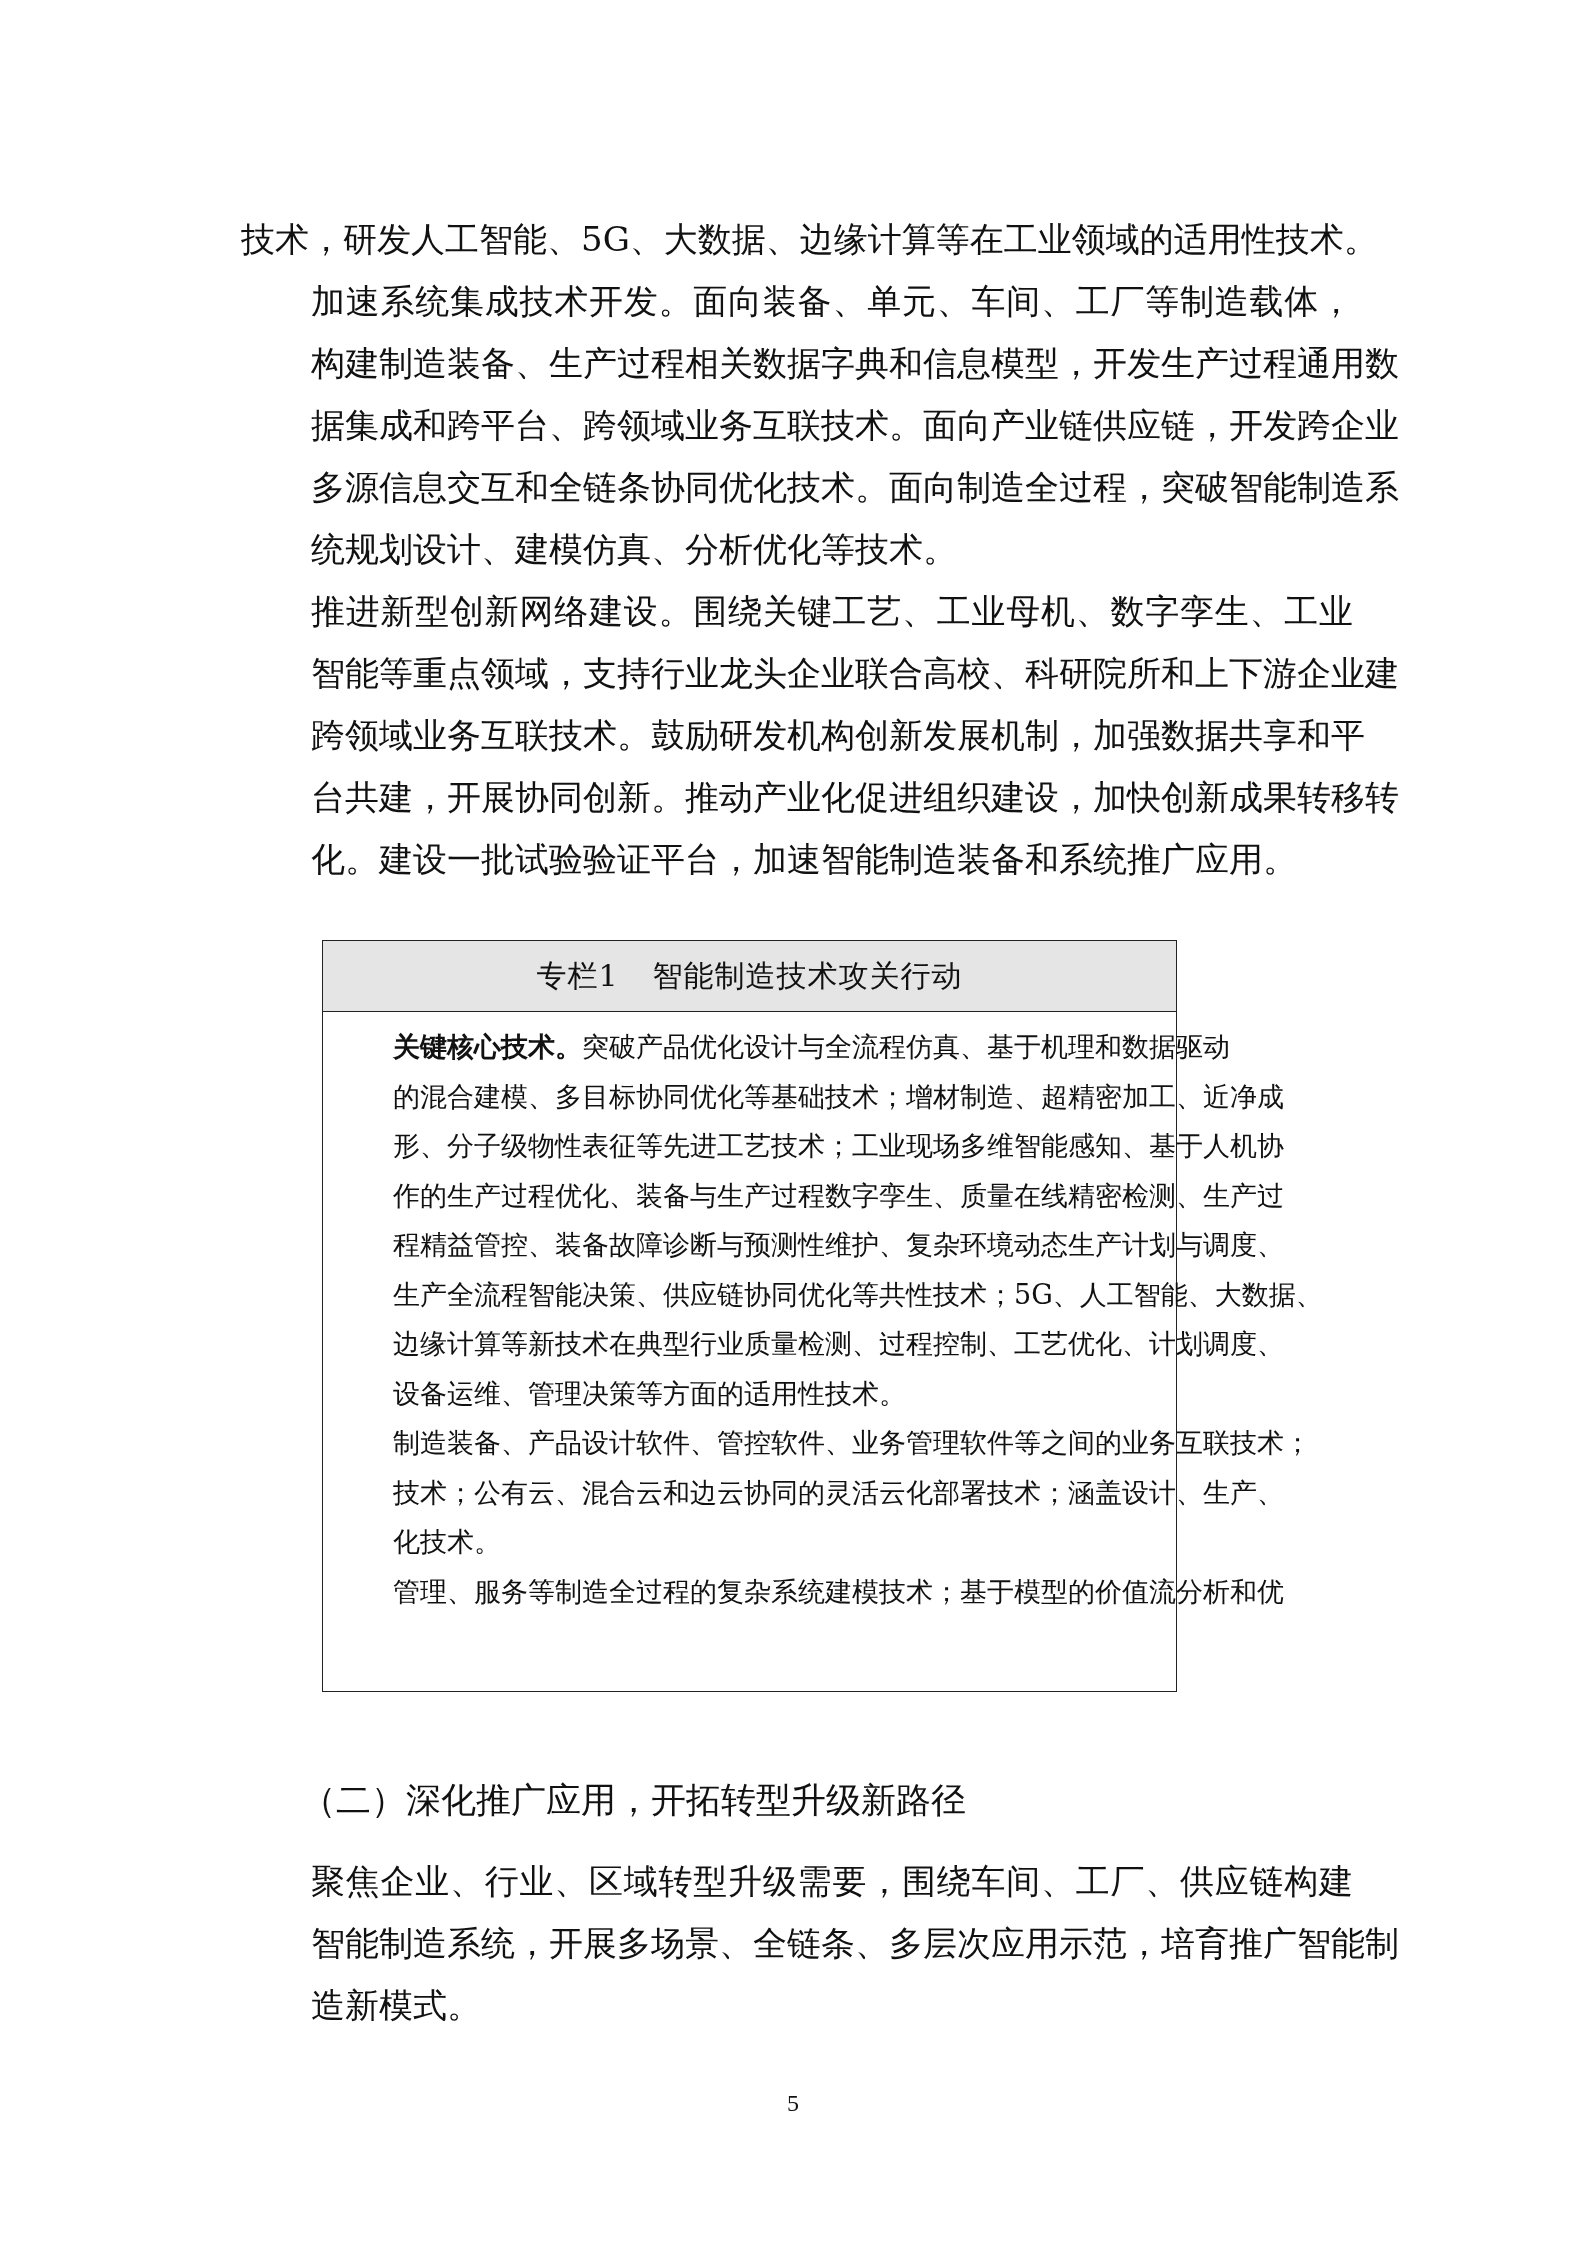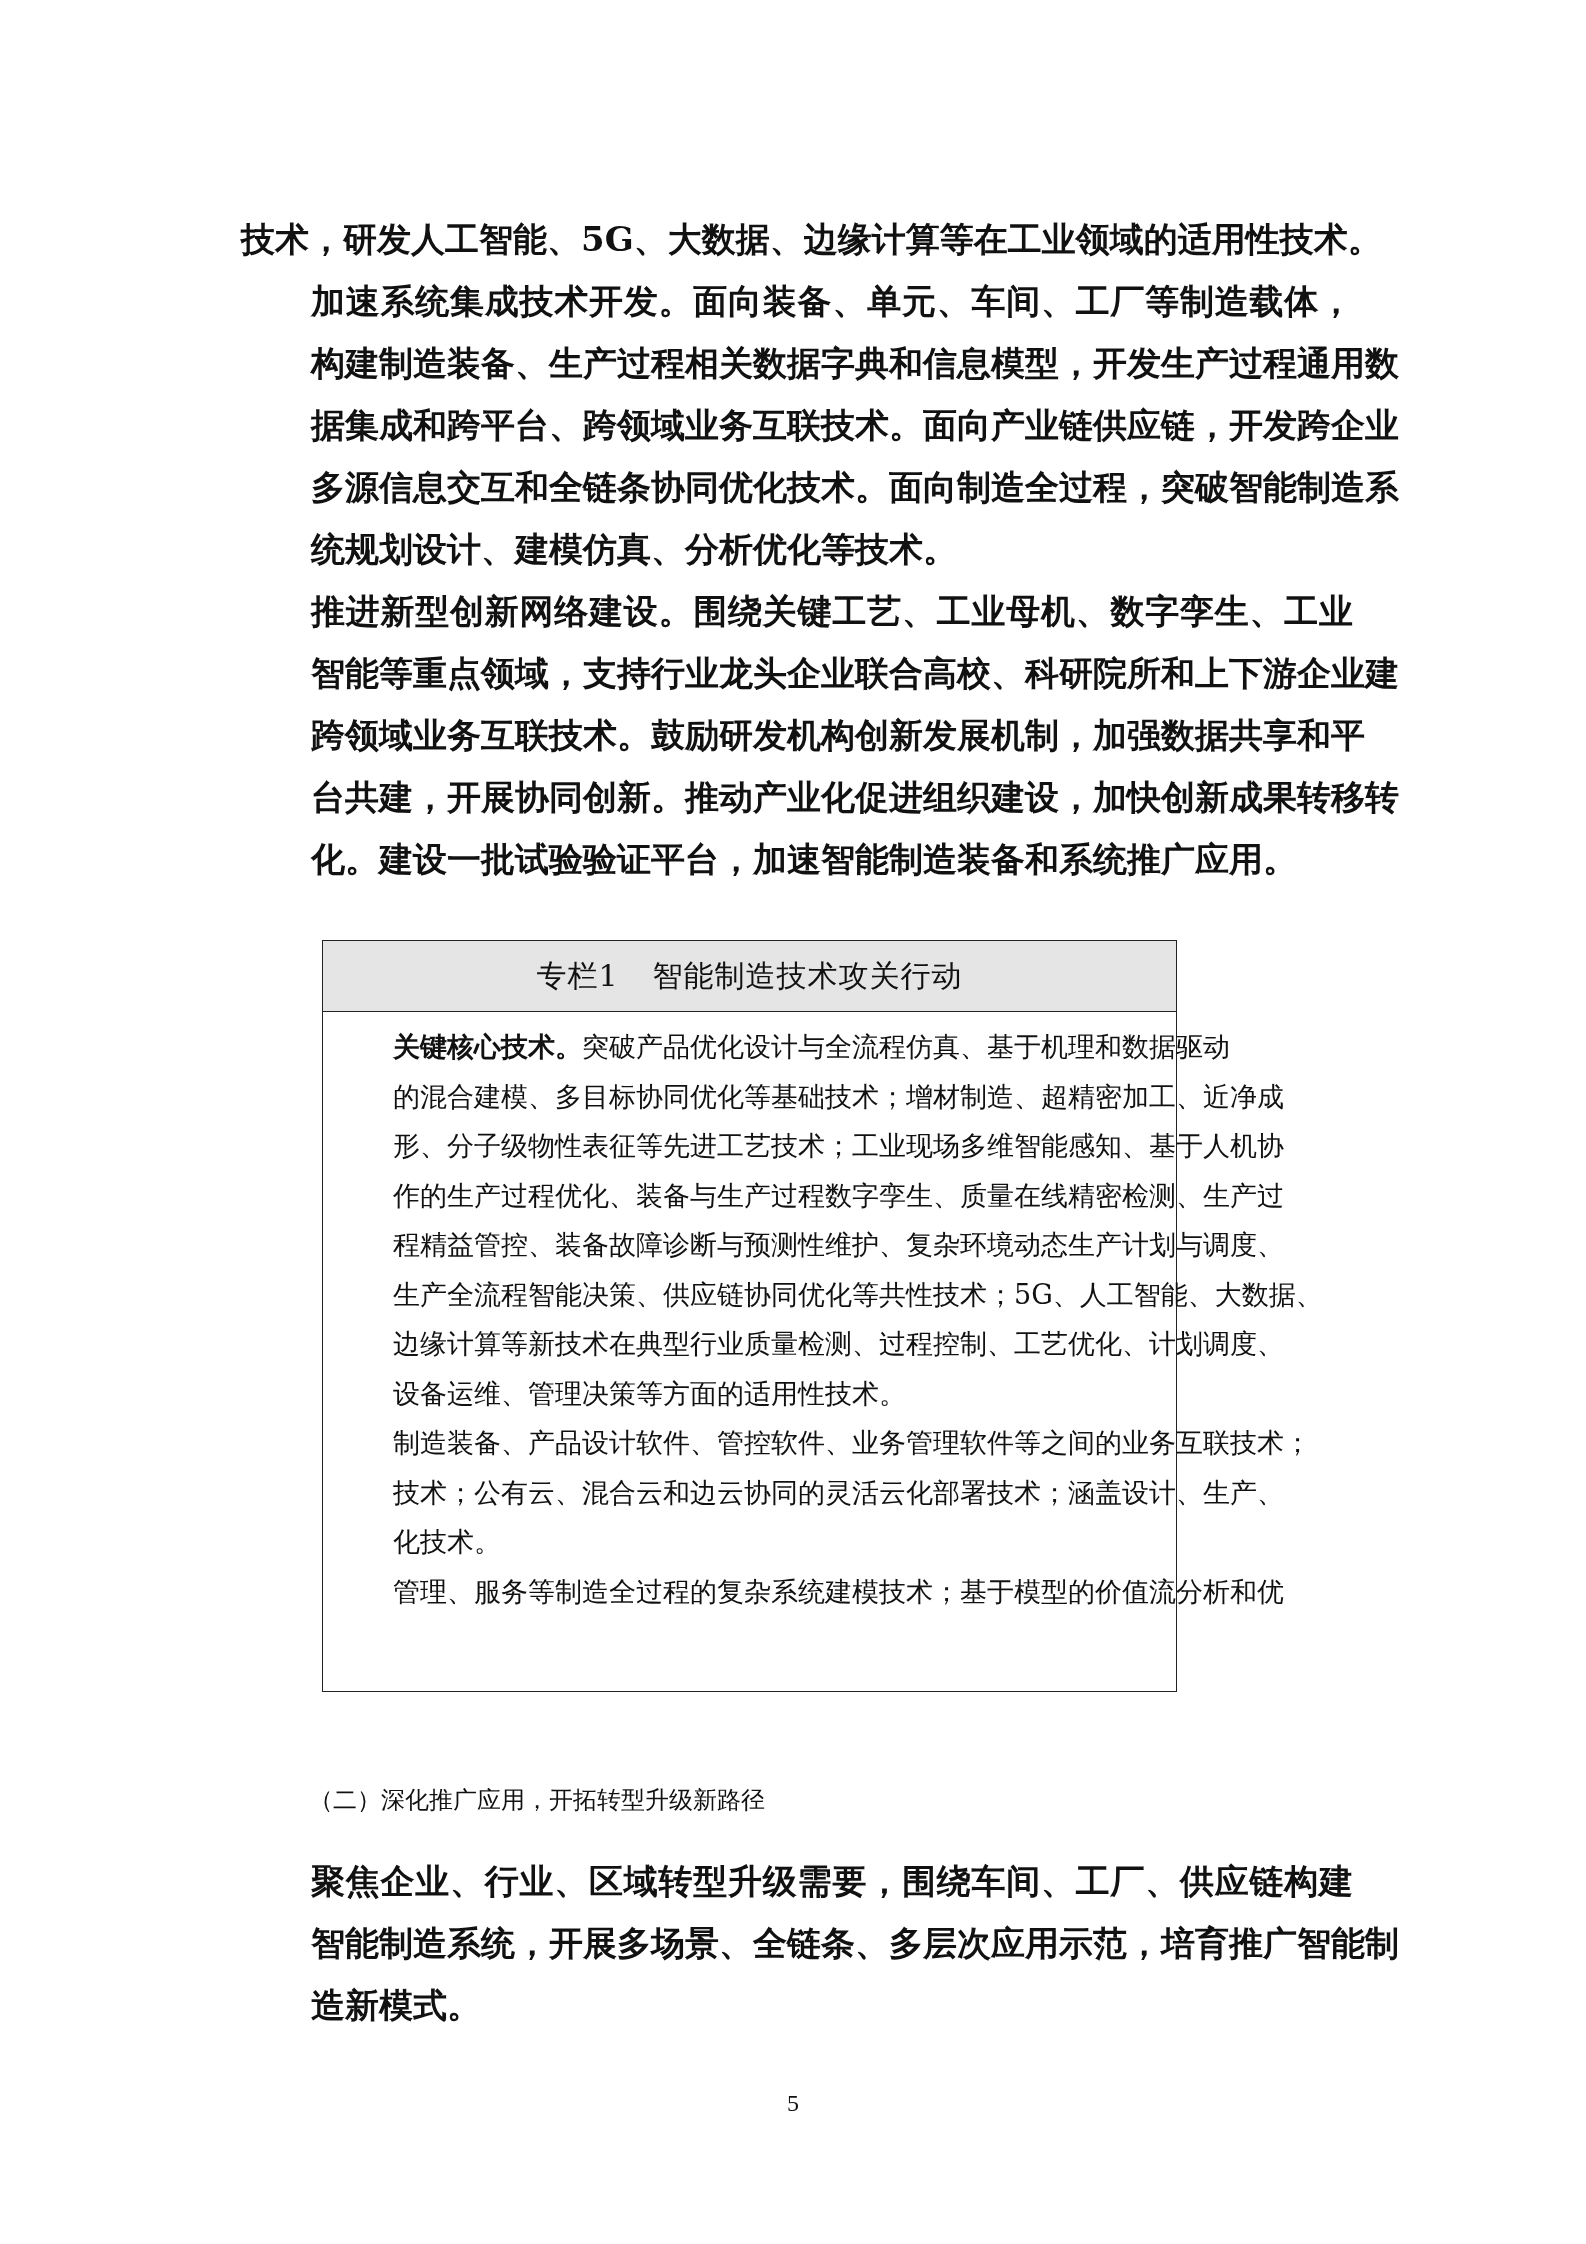--- a/index.html
+++ b/index.html
@@ -1,34 +1,34 @@
 <!DOCTYPE html>
 <html><head>
 <meta charset="utf-8">
 <style>
   html, body { margin: 0; padding: 0; background: #ffffff; }
   body { width: 1586px; height: 2244px; position: relative; overflow: hidden;
          font-family: "DejaVu Serif", "Liberation Serif", serif; color: #111; }
   .page { position: absolute; left: 0; top: 0; width: 1586px; height: 2244px; }
   .body-text { position: absolute; left: 241px; width: 1112px; font-size: 34px;
-               line-height: 62px; text-align: justify; font-weight: bold; }
+               line-height: 62px; text-align: justify; }
   .para { margin: 0; text-indent: 0; }
   .para.indent { text-indent: 70px; }
   .line { display: block; white-space: nowrap; text-align-last: justify; }
   .line.last { text-align-last: left; }
   .box { position: absolute; left: 322px; top: 940px; width: 855px; height: 752px;
          border: 1.5px solid #222; box-sizing: border-box; }
   .box-head { height: 70px; background: #e5e5e5; border-bottom: 1.5px solid #222;
               display: flex; align-items: center; justify-content: center;
               font-size: 30px; letter-spacing: 1px; }
   .box-head .sp { display: inline-block; width: 34px; }
   .box-body { padding: 10px 14px 0 14px; font-size: 27px; line-height: 49.5px; }
   .box-body .para.indent { text-indent: 56px; }
   .lead { font-weight: bold; }
-  .heading { position: absolute; left: 309px; top: 1775px; font-size: 24px; line-height: 50px;
+  .heading { position: absolute; left: 301px; top: 1775px; font-size: 35px; line-height: 50px;
              font-family: "DejaVu Sans", "Liberation Sans", sans-serif; }
   .page-num { position: absolute; left: 0; width: 1586px; top: 2090px; text-align: center;
               font-size: 24px; font-family: "Liberation Serif", serif; }
 </style>
 </head>
 <body>
 
 <div class="page">
 
   <div class="body-text" style="top:208px;">

